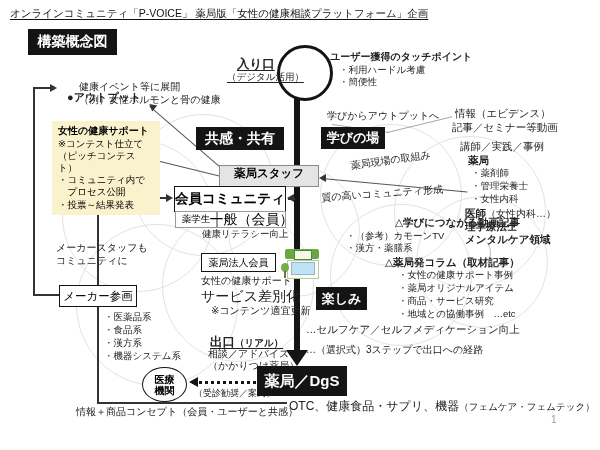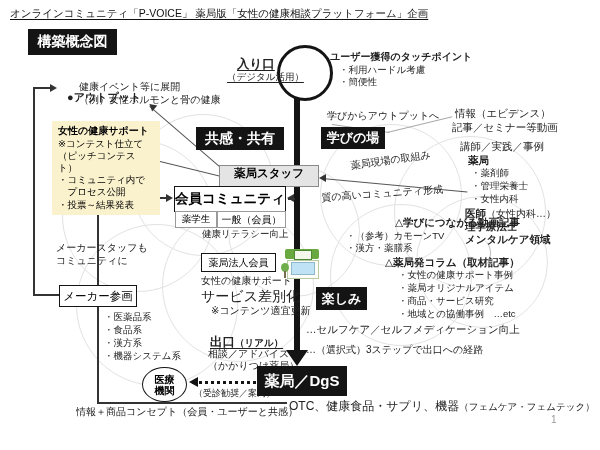--- a/index.html
+++ b/index.html
@@ -77,21 +77,21 @@
   <div class="graybox" style="left:219px;top:165px;width:98px;height:20px;font-size:11.5px;font-weight:bold;">
       <span>薬局スタッフ</span>
     </div>
 
   <div class="whitebox" style="left:174px;top:186px;width:110px;height:24px;font-size:13.5px;font-weight:bold;">
       <span>会員コミュニティ</span>
     </div>
   <div class="cellbox" style="left:175px;top:211px;width:40px;height:15px;font-size:9.5px;">
       <span>薬学生</span>
     </div>
-  <div class="cellbox" style="left:217px;top:211px;width:67px;height:15px;font-size:10px;">
+  <div class="cellbox" style="left:217px;top:211px;width:67px;height:15px;font-size:14px;">
       <span>一般（会員）</span>
     </div>
   <div class="txt smallnote" style="left:202px;top:229px;">健康リテラシー向上</div>
 
   <div class="txt" style="left:455px;top:107px;font-size:10.5px;">情報（エビデンス）</div>
   <div class="txt" style="left:452px;top:121px;font-size:10.5px;">記事／セミナー等動画</div>
   <div class="txt" style="left:460px;top:140px;font-size:10.5px;">講師／実践／事例</div>
   <div class="txt b" style="left:468px;top:154px;font-size:10.5px;">薬局</div>
   <div class="txt smallnote" style="left:471px;top:168px;">・薬剤師</div>
   <div class="txt smallnote" style="left:471px;top:181px;">・管理栄養士</div>

